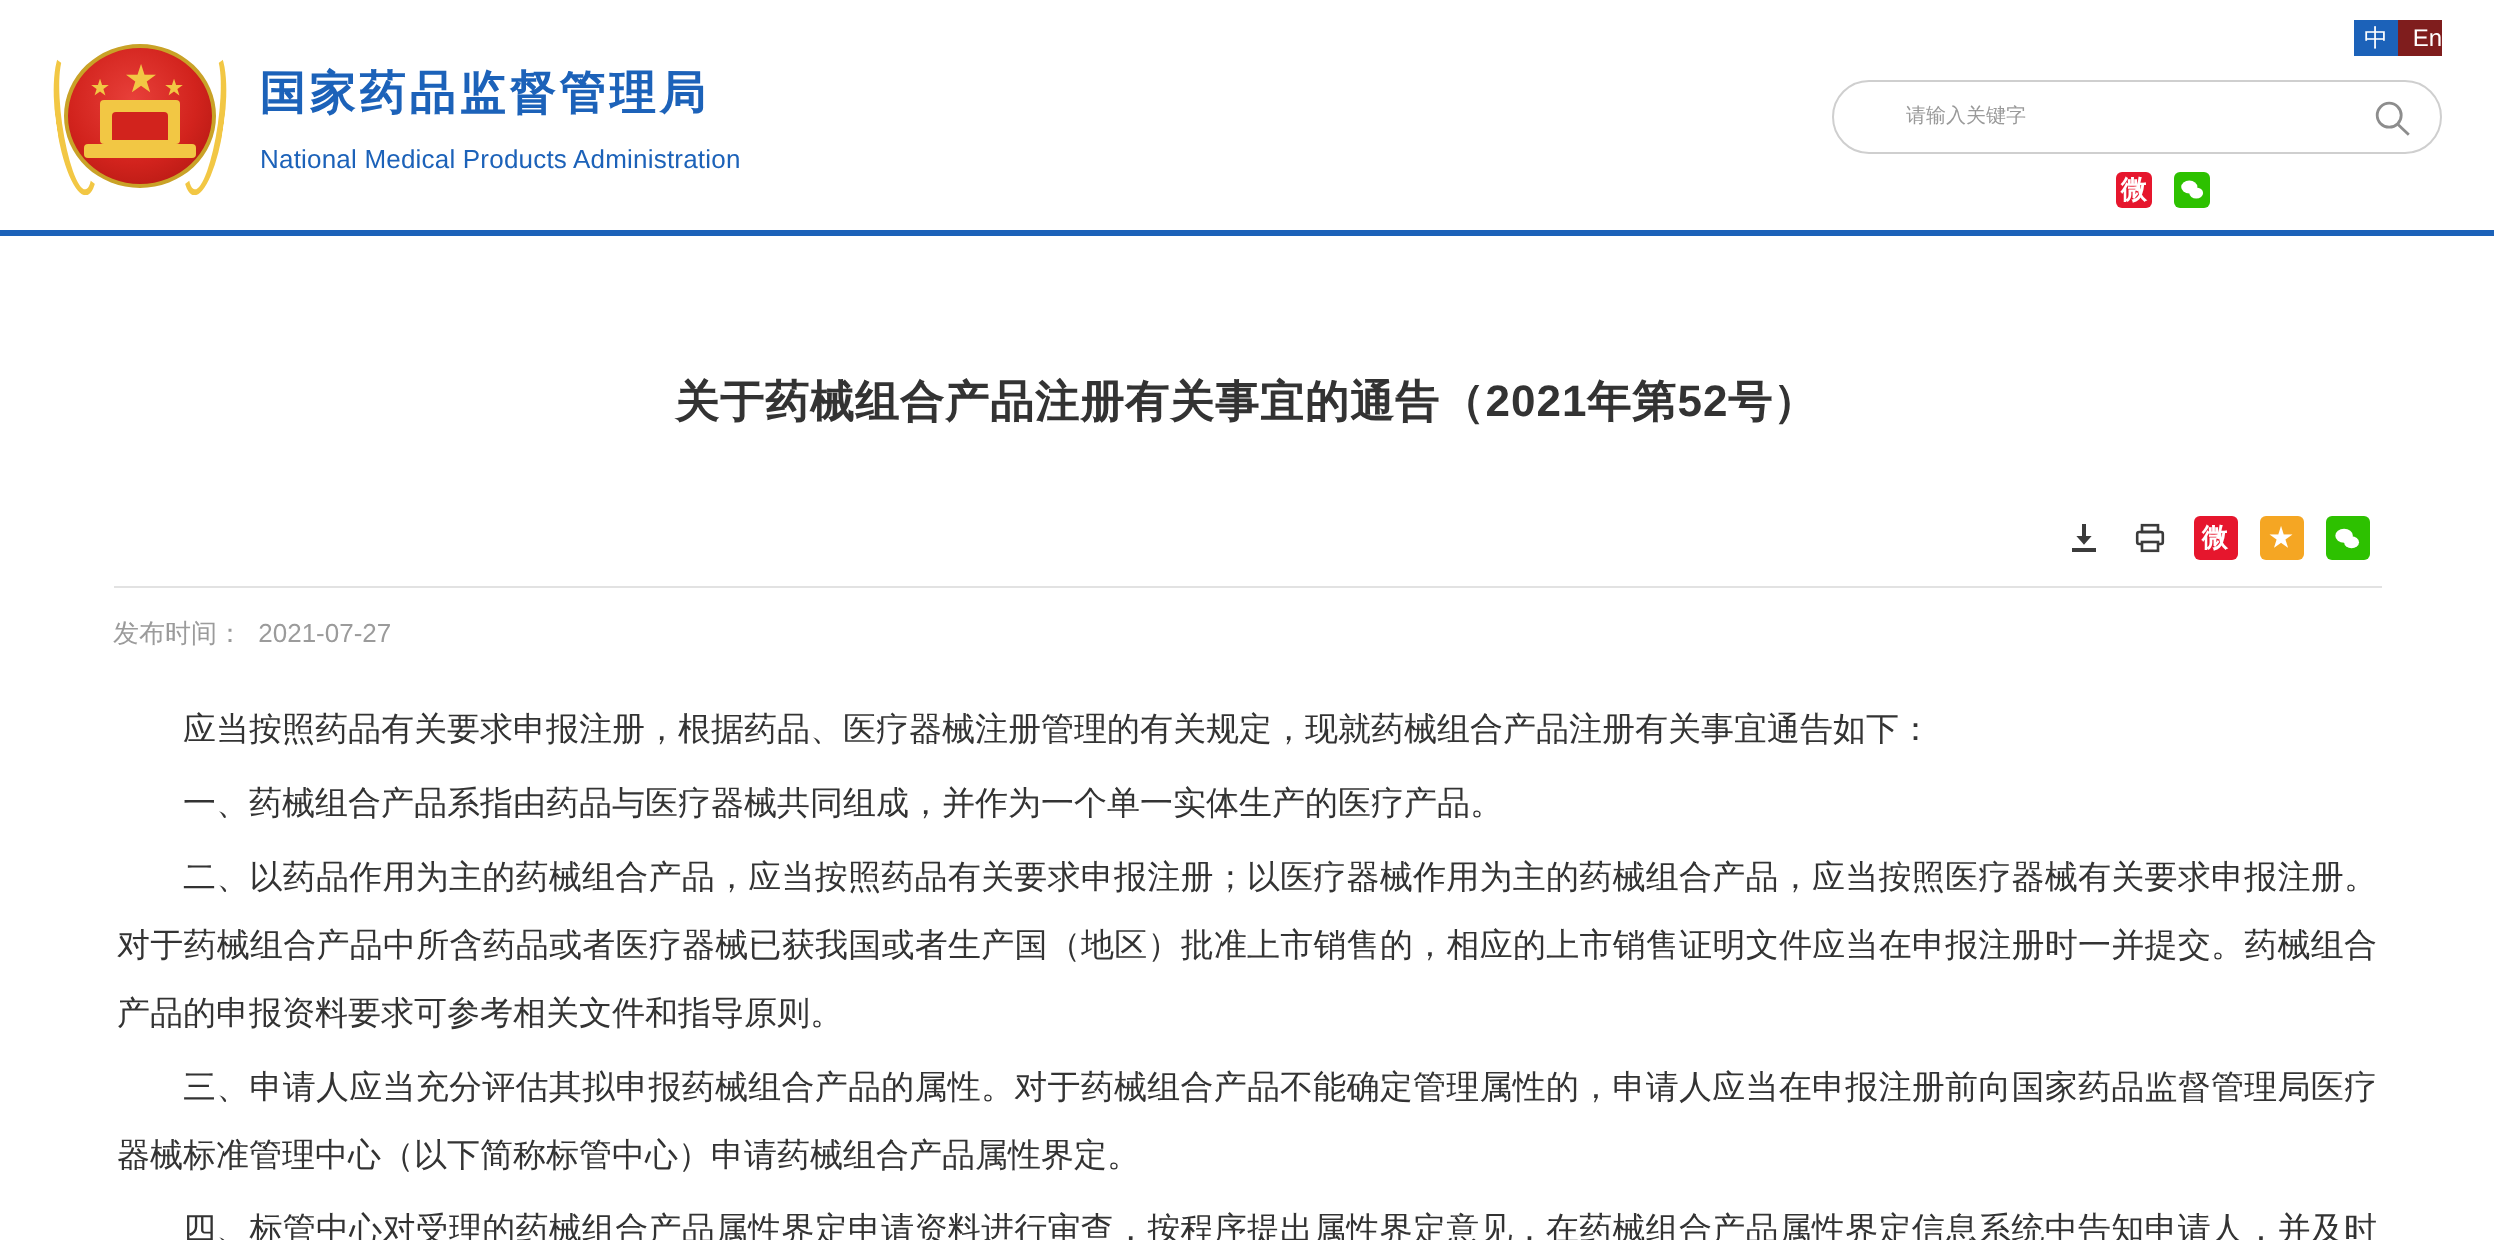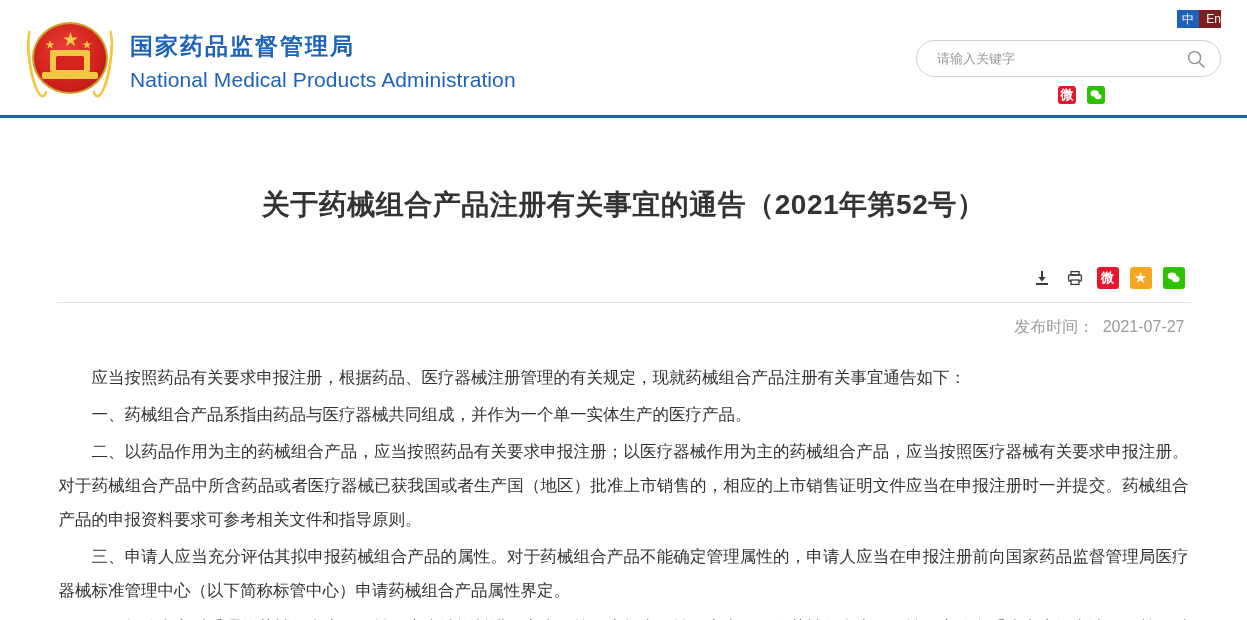--- a/index.html
+++ b/index.html
@@ -110,21 +110,21 @@
 
   .brand-text .cn {
     font-size: 23px;
     font-weight: bold;
     color: #1c62b9;
     letter-spacing: 2px;
     line-height: 44px;
     font-family: "Liberation Serif", serif;
   }
   .brand-text .en {
-    font-size: 21px;
+    font-size: 13px;
     color: #1c62b9;
     letter-spacing: 0.1px;
     line-height: 22px;
   }
 
   .search-area {
     position: absolute;
     right: 26px;
     top: 40px;
     width: 305px;
@@ -136,24 +136,25 @@
     border: 1px solid #cfcfcf;
     border-radius: 19px;
     background: #fff;
     box-sizing: border-box;
     padding: 0 14px 0 18px;
   }
   .search-box input {
     flex: 1;
     border: none;
     outline: none;
-    font-size: 13px;
+    font-size: 10px;
     color: #555;
     background: transparent;
     font-family: Liberation Serif, serif;
+    margin-left: 16px;
   }
   .search-box input::placeholder { color: #9a9a9a; }
   .search-icon {
     width: 20px; height: 20px;
     color: #8d8d8d;
   }
 
   .social-row {
     position: absolute;
     right: 26px;
@@ -181,21 +182,21 @@
 
   
   .content {
     width: 1190px;
     margin: 0 auto;
     padding-top: 6px;
     box-sizing: border-box;
   }
   .article-title {
     text-align: center;
-    font-size: 28px;
+    font-size: 22px;
     font-weight: bold;
     color: #333;
     letter-spacing: 0.5px;
     padding: 42px 60px 20px;
     line-height: 40px;
     font-family: "Liberation Sans", sans-serif;
   }
   .tool-row {
     display: flex;
     justify-content: flex-end;
@@ -216,22 +217,21 @@
   .t-download { color: #3b3b3b; font-size: 17px; }
   .t-print { color: #3b3b3b; font-size: 15px; }
   .t-weibo { background: #e6162d; color: #fff; font-weight: bold; font-size: 12px; }
   .t-fav { background: #f5a623; color: #fff; font-size: 13px; }
   .t-wechat { background: #2dc100; color: #fff; font-size: 12px; }
 
   .meta-row {
     border-top: 1px solid #e2e2e2;
     margin: 10px 28px 0 28px;
     padding: 14px 6px 10px 0;
-    text-align: right;
-    font-size: 16px;
+    font-size: 13px;
     color: #9b9b9b;
   }
   .meta-row .label { margin-right: 4px; }
 
   .article-body {
     padding: 12px 30px 0 30px;
     font-size: 16.5px;
     line-height: 34px;
     color: #333;
     font-family: "Liberation Sans", sans-serif;

